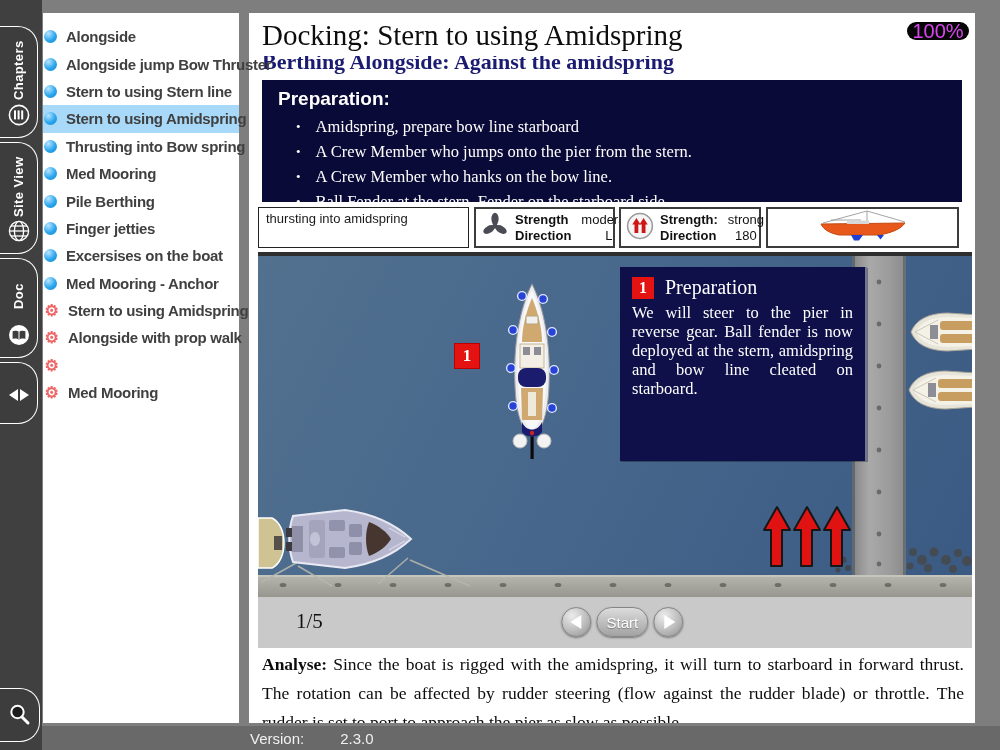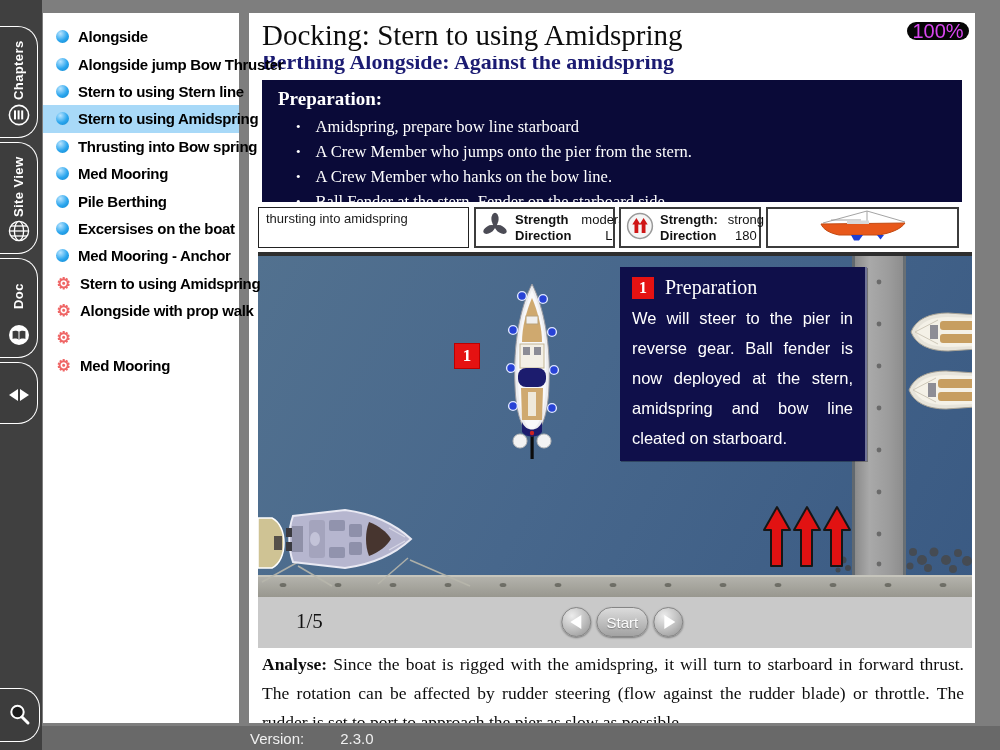--- a/index.html
+++ b/index.html
@@ -20,42 +20,42 @@
   #tab-doc      { top:258px; height:100px; }
   #tab-collapse { top:362px; height:62px; justify-content:center; flex-direction:row; gap:2px; align-items:center; }
   #tab-search   { top:688px; height:54px; width:40px; justify-content:center; }
   .tri { width:0; height:0; display:inline-block; }
   .tri-left  { border-top:6px solid transparent; border-bottom:6px solid transparent; border-right:9px solid #fff; }
   .tri-right { border-top:6px solid transparent; border-bottom:6px solid transparent; border-left:9px solid #fff; }
 
   
   #sidebar { position:absolute; left:43px; top:13px; width:196px; height:710px; background:#fff; z-index:2; }
   #sidebar ul { list-style:none; padding-top:10px; }
-  #sidebar li { height:27.4px; display:flex; align-items:center; gap:9px; padding-left:13px;
-                font-weight:700; font-size:15px; letter-spacing:-0.3px; color:#000000; cursor:pointer; white-space:nowrap; }
+  #sidebar li { height:27.4px; display:flex; align-items:center; gap:9px; padding-left:1px;
+                font-weight:700; font-size:15px; letter-spacing:-0.3px; color:#404040; cursor:pointer; white-space:nowrap; }
   #sidebar li.active { background:#a8d9f8; }
   .dot { width:13px; height:13px; border-radius:50%; flex:0 0 13px;
          background:radial-gradient(circle at 34% 28%, #b8e4ff 0%, #2ba6ee 55%, #0d85cc 100%); }
   .gear { width:15px; flex:0 0 15px; text-align:center; }
   .gear::before { content:'\2699'; color:#ef6666; font-size:16px; line-height:15px; }
 
   
   #main { position:absolute; left:249px; top:13px; width:726px; height:710px; background:#fff; overflow:hidden; z-index:1; }
 
   .doc-heading { position:absolute; top:36px; left:13px; z-index:1;
                  font-family:"Liberation Serif", serif; font-weight:700; font-size:22px; color:#1b1b72; white-space:nowrap; }
   .title-band  { position:absolute; top:0; left:0; right:0; height:43px; background:#fff; z-index:2; }
   .title-band h1 { position:absolute; top:6px; left:13px; font-family:"Liberation Serif", serif;
                  font-weight:400; font-size:29px; color:#0d0d0d; white-space:nowrap; }
   .zoom-badge { position:absolute; top:9px; right:6px; z-index:3; width:62px; height:18px; background:#060606;
                 border-radius:16px; color:#d946ef; font-size:20px; display:flex; align-items:center; justify-content:center; }
 
   .prep-box { position:absolute; top:67px; left:13px; width:700px; height:122px; background:#0a0a38;
               color:#fff; padding:8px 16px; z-index:1; }
-  .prep-box h2 { font-family:Liberation Serif, serif; font-size:19px; font-weight:700; margin-bottom:4px; }
+  .prep-box h2 { font-family:Liberation Sans, sans-serif; font-size:19px; font-weight:700; margin-bottom:4px; }
   .prep-box ul { list-style:none; }
   .prep-box li { font-family:"Liberation Serif", serif; font-size:16.5px; line-height:25px;
                  display:flex; gap:15px; padding-left:18px; }
   .prep-box li .blt { font-size:13px; line-height:25px; }
 
   
   .sbox { position:absolute; top:194px; height:41px; background:#fff; border:2px solid #3c3c3c; display:flex; align-items:center; }
   #sb1 { left:9px;   width:211px; border-width:1.5px; border-color:#222; align-items:flex-start; padding:3px 7px;
          font-size:13px; color:#1a1a1a; }
   #sb2 { left:225px; width:141px; gap:6px; padding:9px 5px; }
@@ -80,21 +80,21 @@
   .boat { position:absolute; z-index:3; }
   .marker1 { position:absolute; left:197px; top:92px; width:24px; height:24px; background:#e51212; z-index:4;
              color:#fff; font-family:"Liberation Serif", serif; font-weight:700; font-size:17px;
              display:flex; align-items:center; justify-content:center; box-shadow:0 0 0 1px #b00; }
   .info-box { position:absolute; left:362px; top:15px; width:247px; height:194px; background:#0f0f4a; z-index:5;
               padding:9px 12px; border-right:2px solid rgba(195,200,215,.55); box-shadow:1px 1px 0 rgba(0,0,0,.3); }
   .info-head { display:flex; align-items:center; gap:11px; margin-bottom:4px; }
   .info-num  { width:22px; height:22px; background:#e51212; color:#fff; font-family:"Liberation Serif", serif;
                font-weight:700; font-size:16px; display:flex; align-items:center; justify-content:center; }
   .info-title { color:#fff; font-family:"Liberation Serif", serif; font-weight:400; font-size:20px; }
-  .info-box p { color:#fff; font-family:Liberation Sans, sans-serif; font-size:16.5px; line-height:30px;
+  .info-box p { color:#fff; font-family:Liberation Serif, serif; font-size:16.5px; line-height:19px;
                text-align:justify; }
 
   
   .controls { position:absolute; top:584px; left:9px; width:714px; height:51px; background:#c9c9c9; }
   .pageind  { position:absolute; left:38px; top:12px; font-family:"Liberation Serif", serif; font-size:21px; color:#111; }
   .btns { position:absolute; left:50%; top:10px; transform:translateX(-44%); display:flex; align-items:center; gap:5px; }
   .cbtn { width:30px; height:30px; border-radius:50%; border:1px solid #858585; cursor:pointer;
           background:radial-gradient(circle at 35% 28%, #ececec 0%, #bcbcbc 55%, #8f8f8f 100%);
           display:flex; align-items:center; justify-content:center; box-shadow:0 1px 2px rgba(0,0,0,.4); }
   .startbtn { width:52px; height:30px; border-radius:15px; border:1px solid #858585; cursor:pointer;
@@ -191,20 +191,24 @@
         <span class="dot"></span>
         <span>Thrusting into Bow spring</span>
       </li>
     <li>
         <span class="dot"></span>
         <span>Med Mooring</span>
       </li>
     <li>
         <span class="dot"></span>
         <span>Pile Berthing</span>
+      </li>
+    <li>
+        <span class="dot"></span>
+        <span>Finger jetties</span>
       </li>
     <li>
         <span class="dot"></span>
         <span>Excersises on the boat</span>
       </li>
     <li>
         <span class="dot"></span>
         <span>Med Mooring - Anchor</span>
       </li>
     <li>

